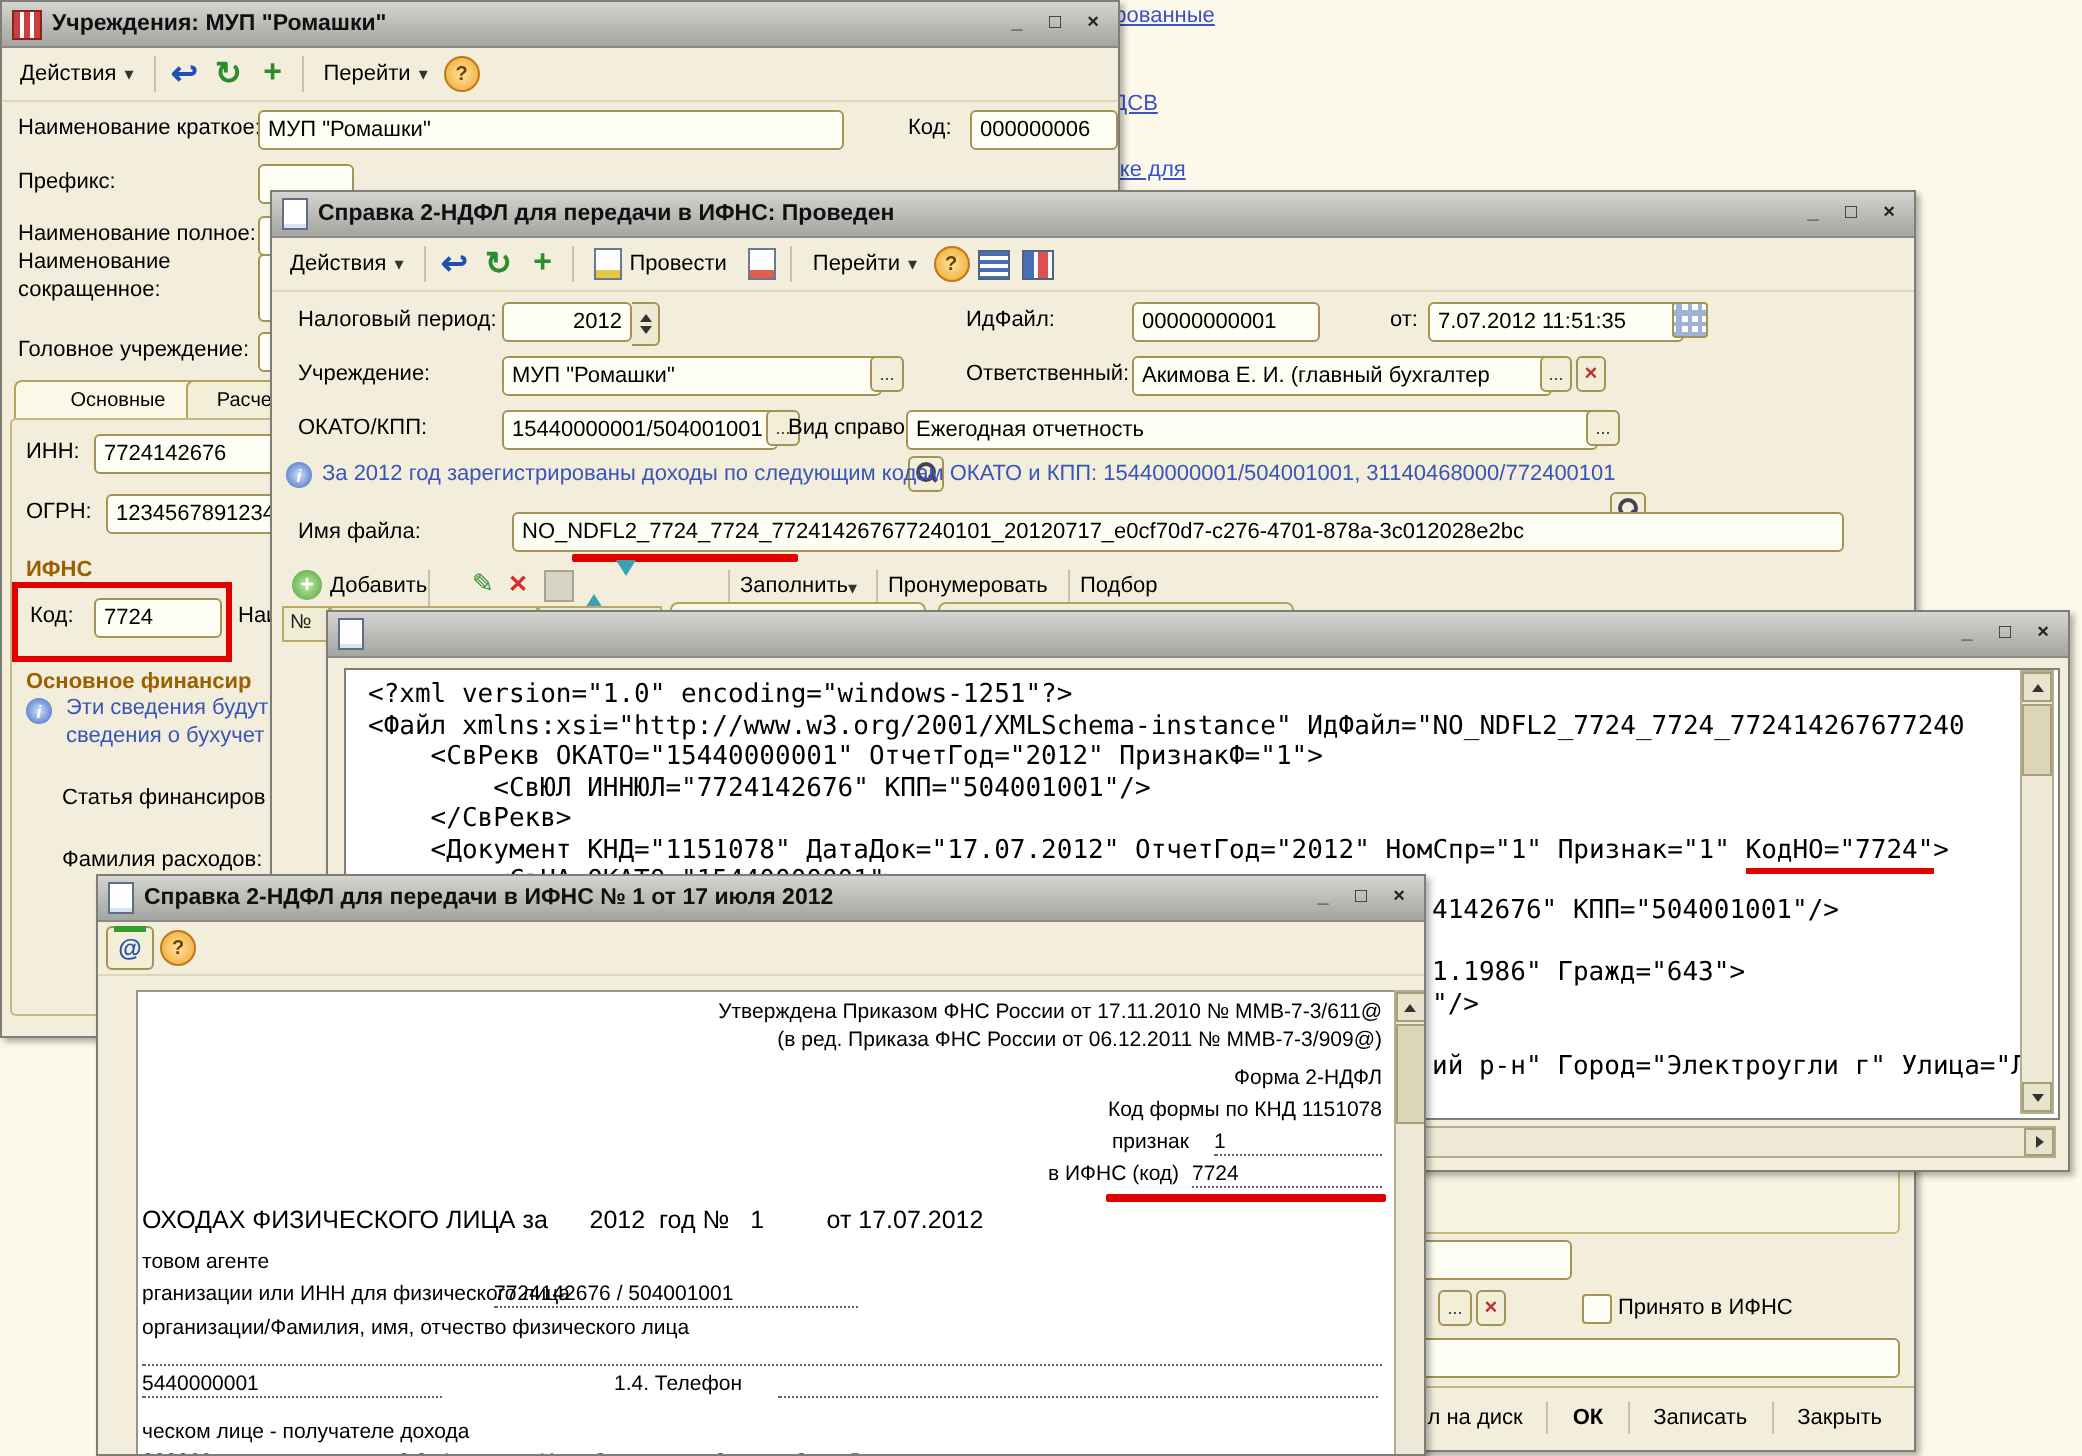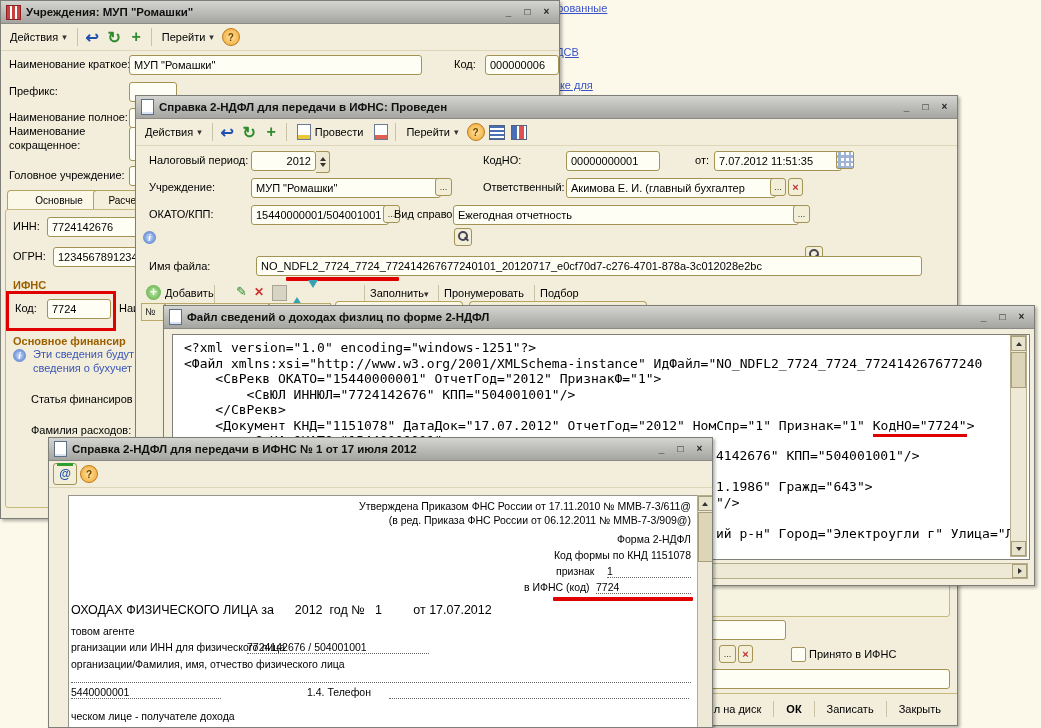--- a/index.html
+++ b/index.html
@@ -206,21 +206,21 @@
         <span class="icn-struct"></span>
       </span>
   </div>
 
   <span class="lbl" style="left:13px;top:58px">Налоговый период:</span>
   <div class="fld" style="left:115px;top:55px;width:55px;justify-content:flex-end">2012</div>
   <span class="spinbox" style="left:180px;top:55px">
       <span class="tri-u"></span>
       <span class="tri-d"></span>
     </span>
-  <span class="lbl" style="left:347px;top:58px">КодНО:</span>
+  <span class="lbl" style="left:347px;top:58px">ИдФайл:</span>
   <div class="fld" style="left:430px;top:55px;width:84px">00000000001</div>
   <span class="lbl" style="left:559px;top:58px">от:</span>
   <div class="fld" style="left:578px;top:55px;width:118px">7.07.2012 11:51:35</div>
   <span class="sbtn cal" style="left:700px;top:55px;width:18px"></span>
 
   <span class="lbl" style="left:13px;top:85px">Учреждение:</span>
   <div class="fld" style="left:115px;top:82px;width:180px">МУП "Ромашки"</div>
   <span class="sbtn" style="left:299px;top:82px;width:17px">...</span>
   <span class="sbtn qmag" style="left:318px;top:82px;width:18px"></span>
   <span class="lbl" style="left:347px;top:85px">Ответственный:</span>
@@ -230,20 +230,21 @@
   <span class="sbtn qmag" style="left:669px;top:82px;width:18px"></span>
 
   <span class="lbl" style="left:13px;top:112px">ОКАТО/КПП:</span>
   <div class="fld" style="left:115px;top:109px;width:128px">15440000001/504001001</div>
   <span class="sbtn" style="left:247px;top:109px;width:17px">...</span>
   <span class="lbl" style="left:258px;top:112px">Вид справок:</span>
   <div class="fld" style="left:317px;top:109px;width:336px">Ежегодная отчетность</div>
   <span class="sbtn" style="left:657px;top:109px;width:17px">...</span>
 
   <span class="abs infoi" style="left:7px;top:135px">i</span>
+  <span class="lbl blue" style="left:25px;top:135px">За 2012 год зарегистрированы доходы по следующим кодам ОКАТО и КПП: 15440000001/504001001, 31140468000/772400101</span>
 
   <span class="lbl" style="left:13px;top:164px">Имя файла:</span>
   <div class="fld" style="left:120px;top:160px;width:656px">
     <span>NO_NDFL2_</span>
       <span>7724_7724</span>
       <span>_772414267677240101_20120717_e0cf70d7-c276-4701-878a-3c012028e2bc</span>
   </div>
   <div class="redbar" style="left:150px;top:181px;width:113px"></div>
 
   
@@ -291,21 +292,20 @@
     <span class="bsep"></span>
     <span class="bbtn">Записать</span>
     <span class="bsep"></span>
     <span class="bbtn">Закрыть</span>
   </div>
 </div>
 
 <div class="win" style="left:163px;top:305px;width:872px;height:281px;z-index:3">
   <div class="tbar">
     <span class="doc-ic"></span>
-    <span class="ttl">Файл сведений о доходах физлиц по форме 2-НДФЛ</span>
     <span class="wbtns">
       <span class="wbtn">_</span>
       <span class="wbtn">□</span>
       <span class="wbtn">×</span>
     </span>
   </div>
   <div class="xmlbox" style="left:8px;top:28px;width:856px;height:224px"></div>
   <div class="mono" style="left:20px;top:34px">&lt;?xml version="1.0" encoding="windows-1251"?&gt;</div>
   <div class="mono" style="left:20px;top:49.5px">&lt;Файл xmlns:xsi="http://www.w3.org/2001/XMLSchema-instance" ИдФайл="NO_NDFL2_7724_7724_772414267677240</div>
   <div class="mono" style="left:20px;top:65px">    &lt;СвРекв ОКАТО="15440000001" ОтчетГод="2012" ПризнакФ="1"&gt;</div>

